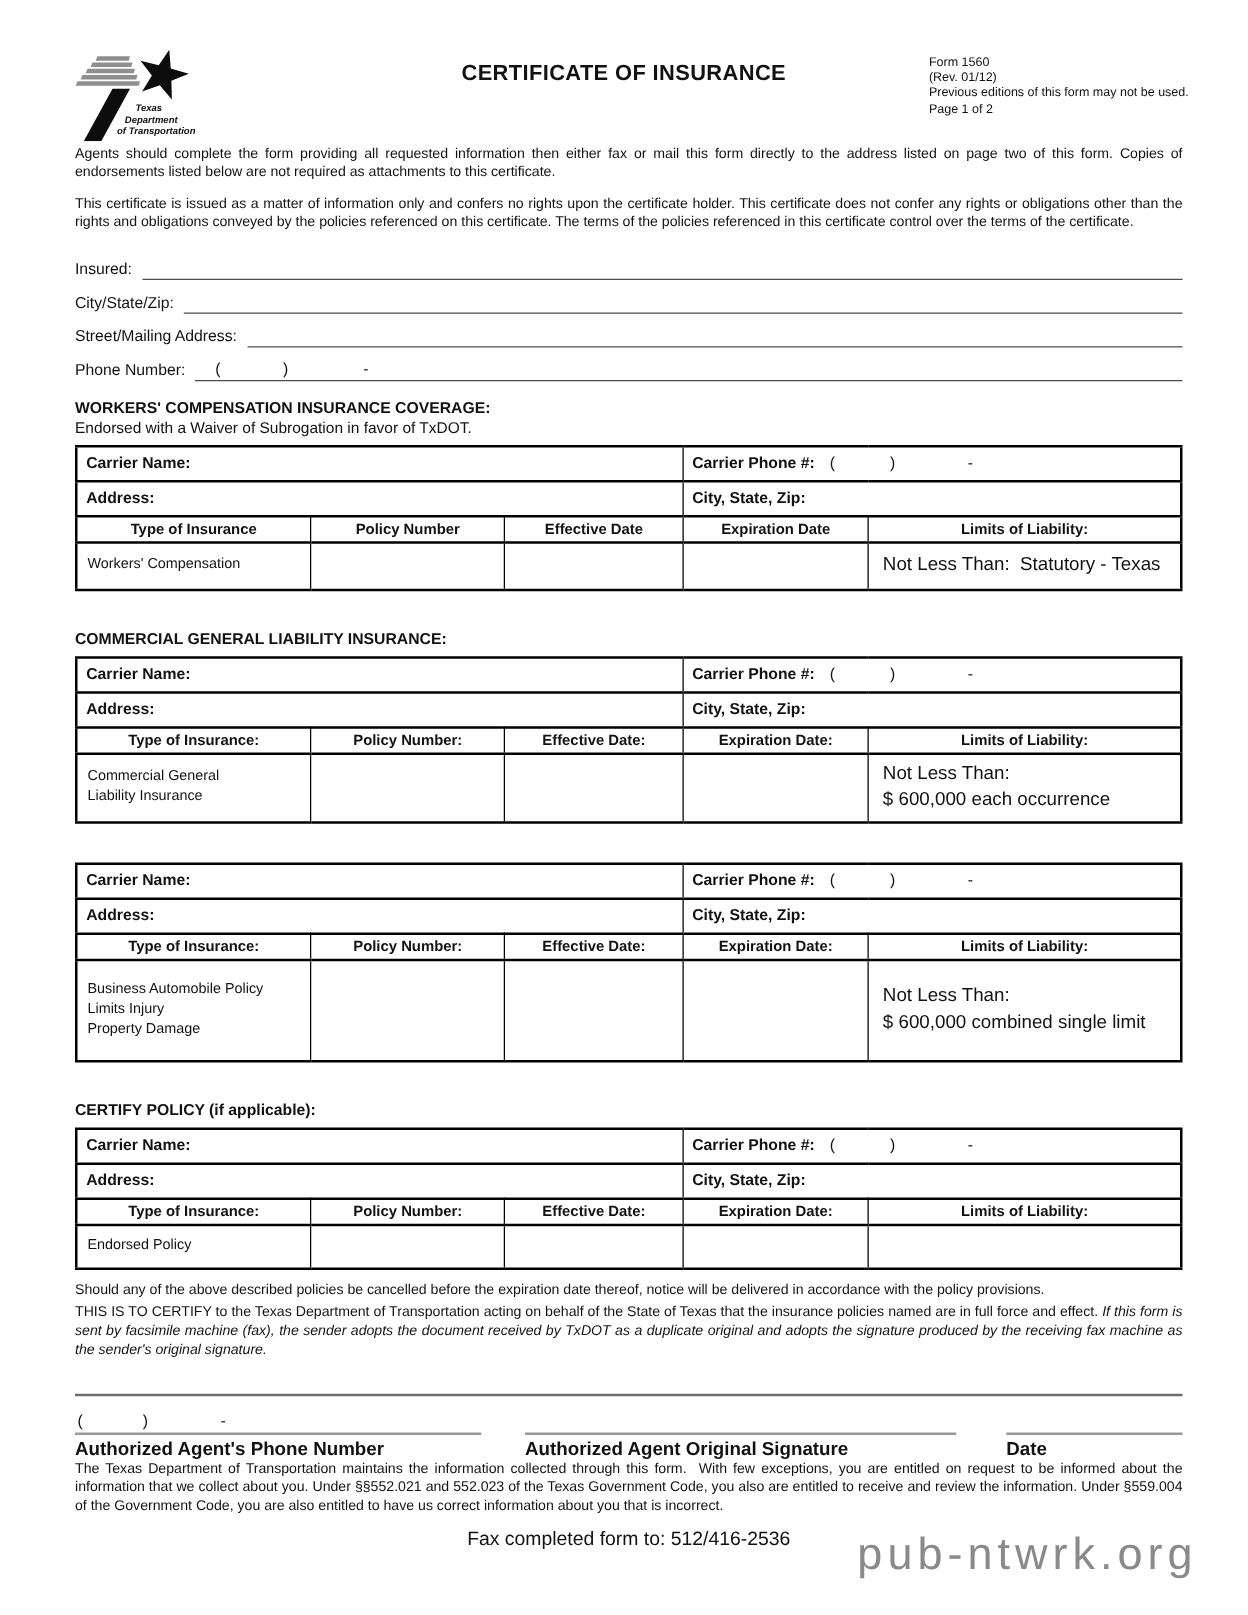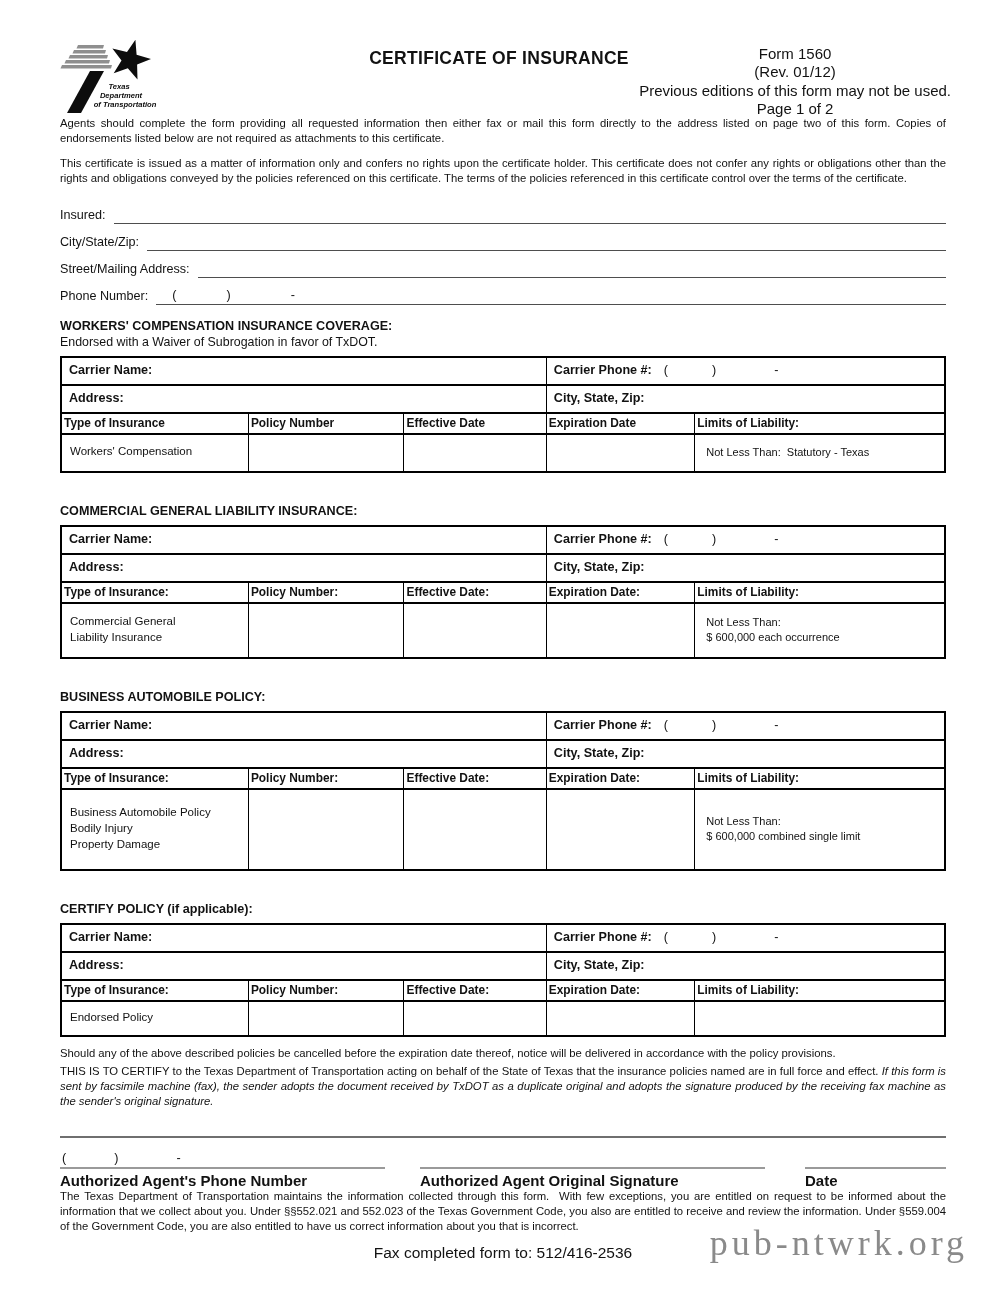--- a/index.html
+++ b/index.html
@@ -10,22 +10,22 @@
   }
   .page { position:absolute; inset:0; }
 
   
   .logo { position:absolute; left:57px; top:37px; width:104px; height:76px; }
   .title {
     position:absolute; left:0; right:0; top:48px; text-align:center;
     font-size:17.5px; font-weight:bold; letter-spacing:.3px;
   }
   .form-info {
-    position:absolute; right:47px; top:45px; text-align:center;
-    font-size:15px; line-height:1.22;
+    position:absolute; right:47px; top:45px; text-align:left;
+    font-size:10px; line-height:1.22;
   }
 
   
   .main { position:absolute; left:60px; top:116px; width:886px; }
   p.body-text {
     font-size:11.3px; line-height:1.3; text-align:justify; margin:0 0 11px 0;
   }
   p.tight { margin-bottom:4px; }
 
   
@@ -41,23 +41,23 @@
   .policy { margin-top:14px; }
   .policy.gap { margin-top:31px; }
   .sec-head { font-size:12.6px; font-weight:bold; }
   .sec-sub  { font-size:12.4px; margin-top:2px; }
   .policy-table { width:100%; border-collapse:collapse; table-layout:fixed; margin-top:7px; border:2px solid #000;padding-left:23px; }
   .policy-table td, .policy-table th { border-style:solid; border-color:#000; border-width:2px 1px; }
   .c1{width:21.2%} .c2{width:17.6%} .c3{width:16.1%} .c4{width:16.8%} .c5{width:28.3%}
   .lbl-cell { padding:3px 6px 4px 7px; font-size:12.6px; height:19px; vertical-align:middle; }
   .lbl { font-weight:bold; }
   .cph-open{ margin-left:12px; } .cph-close{ margin-left:44px; } .cph-dash{ margin-left:58px; }
-  .policy-table th { font-size:11.9px; padding:2px 2px 3px; text-align:left; font-weight:bold; }
+  .policy-table th { font-size:11.9px; padding:2px 2px 3px; text-align:center; font-weight:bold; }
   .type-cell   { padding:3px 6px 4px 8px;  font-size:11.5px; line-height:1.38; vertical-align:middle; }
-  .limits-cell { padding:3px 6px 4px 11px; font-size:11px; line-height:1.38; vertical-align:middle; }
+  .limits-cell { padding:3px 6px 4px 11px; font-size:15px; line-height:1.38; vertical-align:middle; }
   .blank-cell  { vertical-align:middle; }
   .dr-wc  td { height:29px; }
   .dr-cgl td { height:46px; }
   .dr-bap td { height:72px; }
   .dr-umb td { height:26px; }
 
   
   .certify-wrap { margin-top:9px; }
   .it { font-style:italic; }
 
@@ -73,22 +73,22 @@
     height:25px; border-bottom:2px solid #9a9a9a; font-size:12.6px;
     display:flex; align-items:flex-end; padding-bottom:2px;
   }
   .ag-open { margin-left:2px; } .ag-close { margin-left:48px; } .ag-dash { margin-left:58px; }
   .sig-label { font-weight:bold; font-size:15px; margin-top:3px; white-space:nowrap; }
 
   .privacy { margin-top:16px; }
   .fax-line { text-align:center; font-size:15.5px; margin-top:7px; }
 
   .watermark {
-    position:absolute; right:30px; top:1222px;
-    font-family:Liberation Serif, serif; font-size:36px; letter-spacing:4px;
+    position:absolute; right:40px; top:1222px;
+    font-family:Liberation Sans, sans-serif; font-size:36px; letter-spacing:4px;
     color:#8a8a8a; white-space:nowrap;
   }
 </style>
 </head>
 <body>
 
 <div class="page">
 
   <svg class="logo" viewBox="0 0 104 76" aria-hidden="true">
     <g fill="#8f8f8f">
@@ -219,21 +219,20 @@
           <td class="limits-cell">
                 <div>Not Less Than:</div>
                 <div>$ 600,000 each occurrence</div>
               </td>
         </tr>
       </tbody>
         </table>
     </div>
 
     <div class="policy gap">
-      <div class="sec-head">BUSINESS AUTOMOBILE POLICY:</div>
       <table class="policy-table">
         <colgroup>
             <col class="c1">
             <col class="c2">
             <col class="c3">
             <col class="c4">
             <col class="c5">
           </colgroup>
         <tbody>
             <tr>
@@ -247,21 +246,21 @@
         <tr>
           <th>Type of Insurance:</th>
           <th>Policy Number:</th>
           <th>Effective Date:</th>
           <th>Expiration Date:</th>
           <th>Limits of Liability:</th>
         </tr>
         <tr class="dr-bap">
           <td class="type-cell">
                 <div>Business Automobile Policy</div>
-                <div>Bodily Injury</div>
+                <div>Limits Injury</div>
                 <div>Property Damage</div>
               </td>
           <td class="blank-cell"></td>
           <td class="blank-cell"></td>
           <td class="blank-cell"></td>
           <td class="limits-cell">
                 <div>Not Less Than:</div>
                 <div>$ 600,000 combined single limit</div>
               </td>
         </tr>

